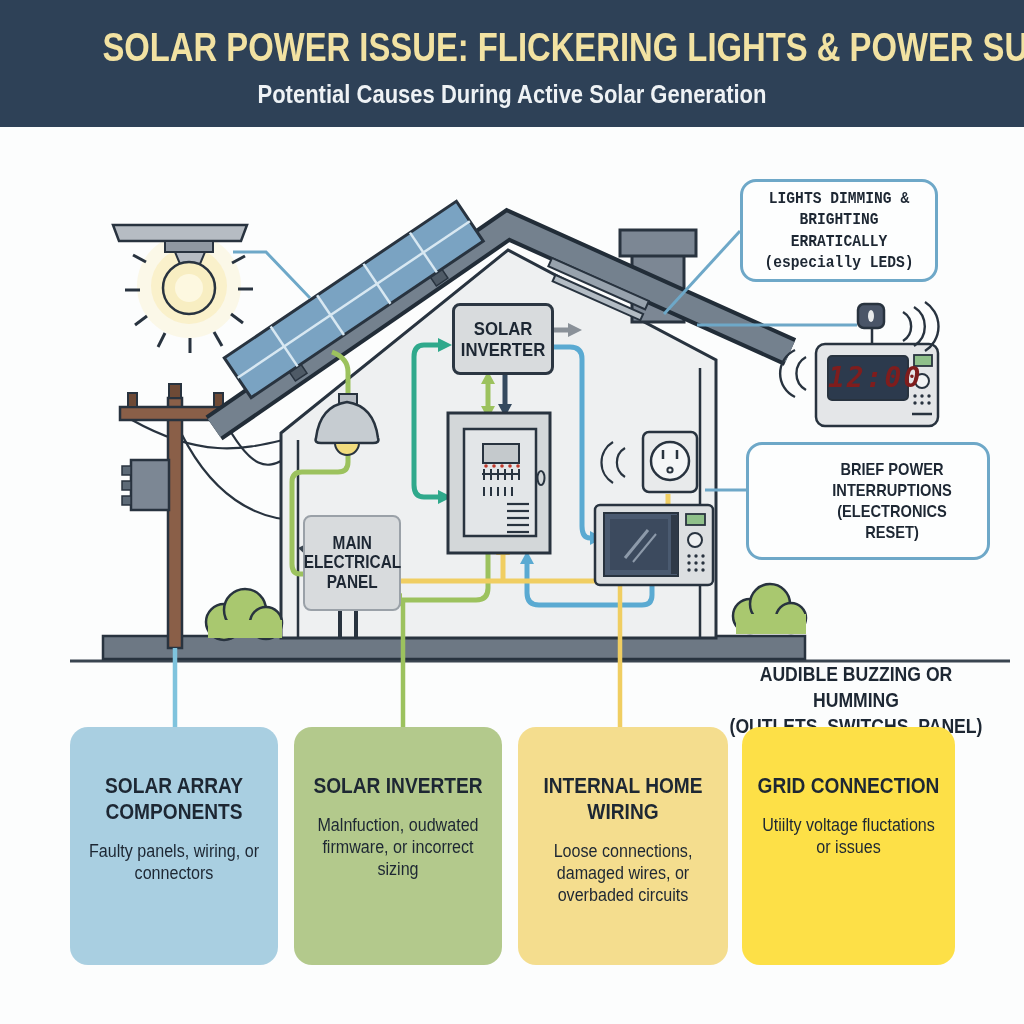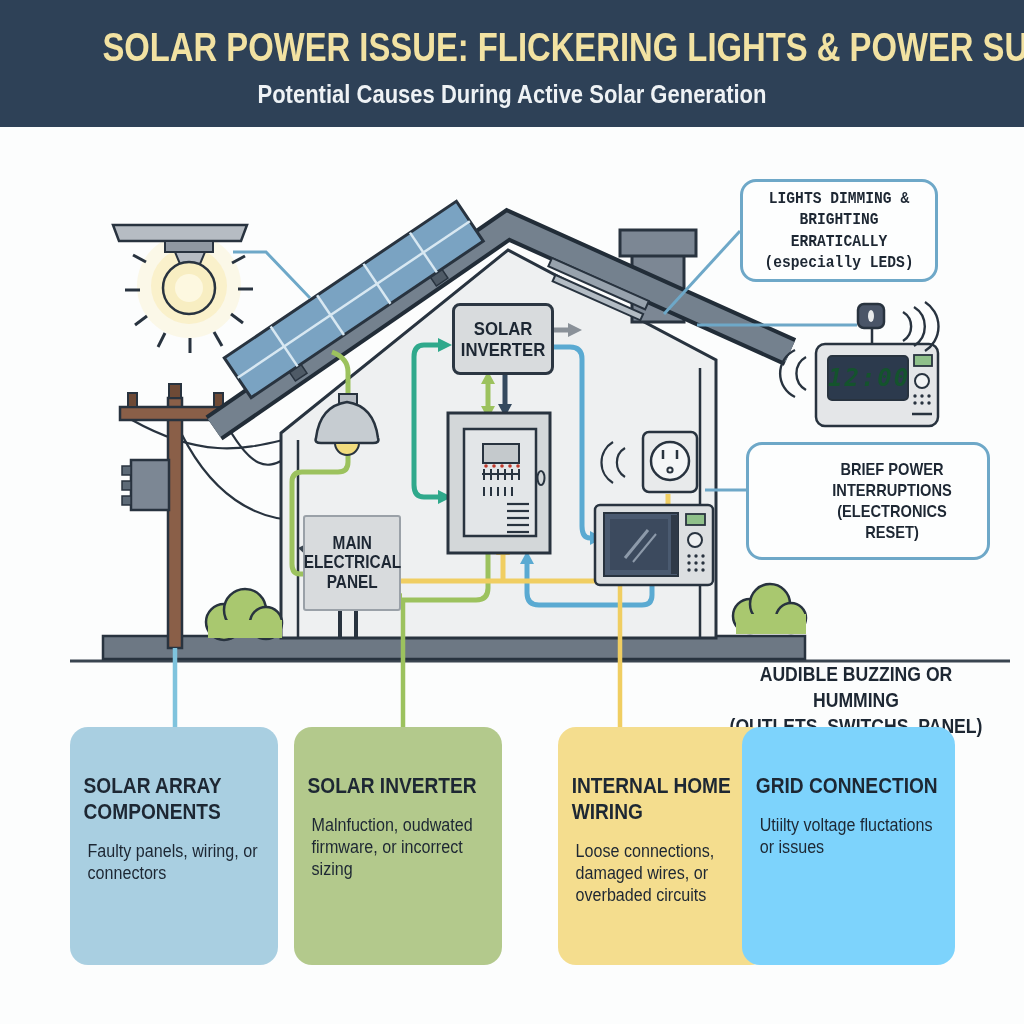--- a/index.html
+++ b/index.html
@@ -13,44 +13,44 @@
      transform:scaleX(0.80);transform-origin:50% 50%;}
   #header .subtitle{top:80px;left:0;width:1024px;text-align:center;white-space:nowrap;
      font-size:25px;font-weight:700;color:#eef2f5;transform:scaleX(0.88);transform-origin:50% 50%;}
   
   #scene{left:0;top:0;width:1024px;height:1024px;z-index:1;}
   
   .plaque{background:#d8dbdd;display:flex;align-items:center;justify-content:center;
      text-align:center;font-weight:700;z-index:3;}
   .plaque .inner{transform:scaleX(0.88);transform-origin:50% 50%;line-height:1.12;}
   #lbl-inverter{left:452px;top:303px;width:96px;height:66px;border:3px solid #2b3642;border-radius:8px;font-size:19px;}
-  #lbl-panel{left:303px;top:515px;width:94px;height:92px;border:2px solid #9aa1a8;border-radius:3px;font-size:17.5px;}
+  #lbl-panel{left:303px;top:515px;width:94px;height:92px;border:2px solid #9aa1a8;border-radius:8px;font-size:17.5px;}
   
   .callout{background:#fdfefe;border:3.5px solid #6ea8c8;border-radius:16px;display:flex;
      align-items:center;justify-content:center;text-align:center;font-weight:700;z-index:3;}
   .callout .inner{transform:scaleX(0.86);transform-origin:50% 50%;line-height:1.25;font-size:17px;}
   #callout-lights{left:740px;top:179px;width:192px;height:97px;font-family:Liberation Mono, monospace;}
   #callout-brief{left:746px;top:442px;width:190px;height:112px;padding-left:48px;}
   
   #audible{left:698px;top:661px;width:316px;text-align:center;font-weight:700;font-size:20px;
      line-height:1.3;transform:scaleX(0.88);transform-origin:50% 50%;z-index:3;}
   
   #clock-display{left:828px;top:356px;width:80px;height:44px;z-index:3;text-align:center;
      line-height:44px;font-family:"DejaVu Sans Mono",monospace;font-style:italic;font-weight:700;
-     font-size:24px;letter-spacing:2px;color:#14532d;}
-  
-  .card{top:727px;height:238px;border-radius:18px;z-index:4;}
+     font-size:28px;letter-spacing:2px;color:#7f1d1d;}
+  
+  .card{top:727px;height:238px;border-radius:18px;z-index:4;text-align:center;}
   .card .title{margin-top:46px;font-size:22px;font-weight:700;line-height:1.18;
      transform:scaleX(0.87);transform-origin:50% 50%;}
   .card .desc{margin-top:16px;font-size:17.5px;font-weight:500;line-height:1.25;
      transform:scaleX(0.92);transform-origin:50% 50%;padding:0 10px;}
   #card-0{left:70px;width:208px;background:#a9cfe1;}
   #card-1{left:294px;width:208px;background:#b3c98c;}
-  #card-2{left:518px;width:210px;background:#f4dd8e;margin-left:40px;}
-  #card-3{left:742px;width:213px;background:#7dd3fc;}
+  #card-2{left:518px;width:210px;background:#f4dd8e;}
+  #card-3{left:742px;width:213px;background:#fde047;}
 </style>
 </head>
 <body>
 
 <svg id="scene" class="abs" viewBox="0 0 1024 1024">
 
   <line x1="70" y1="661" x2="1010" y2="661" stroke="#3a4550" stroke-width="3"></line>
   <rect x="103" y="636" width="702" height="23" fill="#6d7884" stroke="#28333f" stroke-width="2.5"></rect>
 
   <g>

